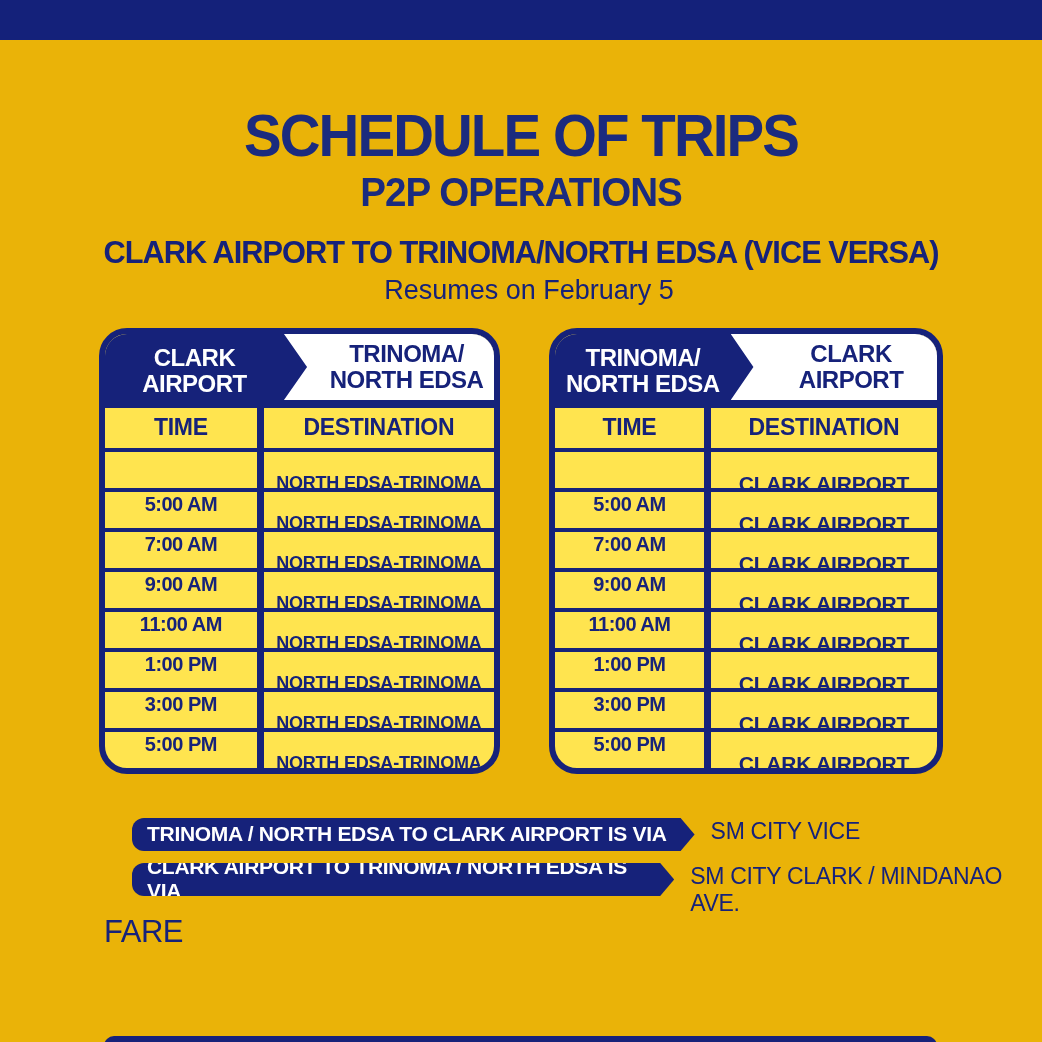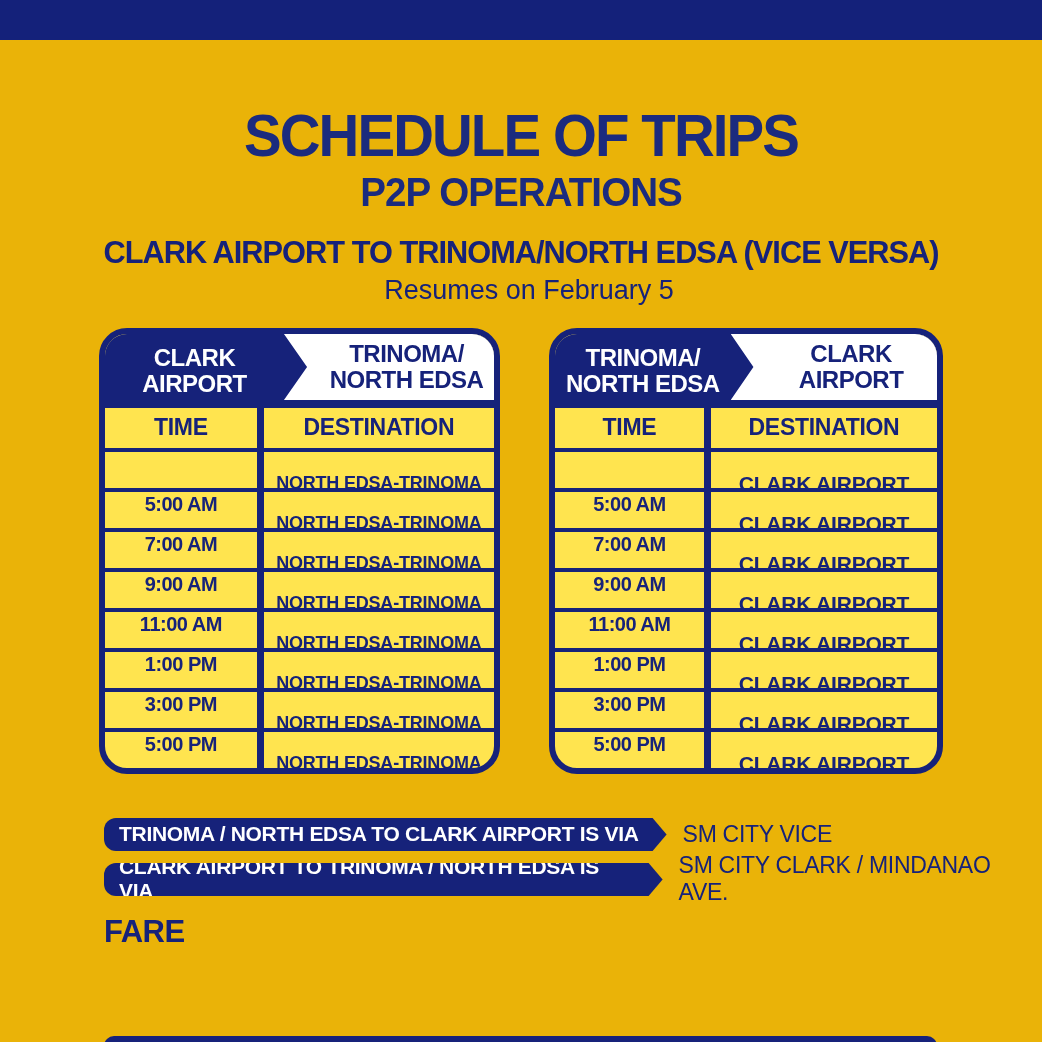--- a/index.html
+++ b/index.html
@@ -59,31 +59,31 @@
   .trow { border-top:4px solid #16227A; }
   .cell { display:flex; align-items:center; justify-content:center; color:#16227A; }
   .cell.dest-col { border-left:7px solid #16227A; }
   .thead .cell { font-weight:bold; font-size:23px; letter-spacing:-.3px; }
   .trow .time { font-weight:bold; font-size:20px; letter-spacing:-.5px;margin-top:41px; }
   .trow .dest { font-weight:bold; letter-spacing:-.2px; }
   .card-left  .trow .dest { font-size:18px; }
   .card-right .trow .dest { font-size:21px; }
 
   .via-notes { margin:44px 0 0 104px; }
-  .via-row { display:flex; align-items:center; margin-bottom:12px; height:33px; }
+  .via-row { display:flex; align-items:flex-start; margin-bottom:12px; height:33px;margin-left:28px; }
   .via-badge {
     background:#16227A; color:#FFFFFF; font-weight:bold; font-size:21px;
     letter-spacing:-.3px; height:33px; display:flex; align-items:center;
     padding:0 28px 0 15px; border-radius:12px 0 0 12px;
     clip-path:polygon(0 0, calc(100% - 14px) 0, 100% 50%, calc(100% - 14px) 100%, 0 100%);
   }
   .via-value { color:#16227A; font-size:23px; font-weight:normal; margin-left:16px; letter-spacing:-.3px; }
 
   .fare-heading {
-    margin:18px 0 0 104px; color:#16227A; font-size:31px; font-weight:bold; letter-spacing:-.5px;
+    margin:18px 0 0 104px; color:#16227A; font-size:31px; font-weight:normal; letter-spacing:-.5px;
   }
   .fare-bar {
     position:absolute; left:104px; top:1036px; width:833px; height:40px;
     background:#16227A; border-radius:10px 10px 0 0;
   }
 </style>
 </head>
 <body>
 
 <div class="page">

